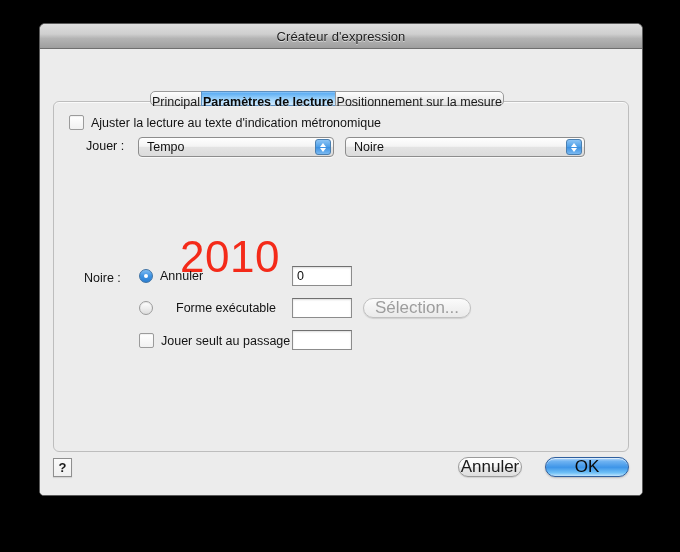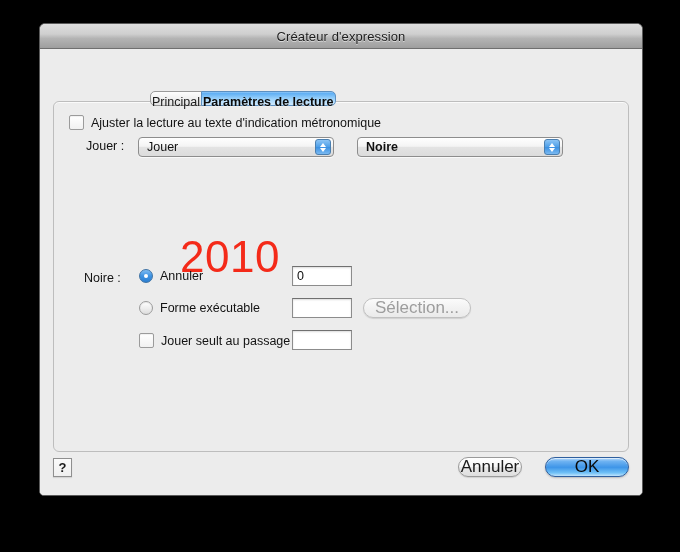--- a/index.html
+++ b/index.html
@@ -268,40 +268,41 @@
 
   <div class="titlebar">
     <div class="title-text">Créateur d'expression</div>
   </div>
 
   <div class="body-area">
 
     <div class="tabbar">
       <div class="tab">Principal</div>
       <div class="tab selected">Paramètres de lecture</div>
+      <div class="tab">Positionnement sur la mesure</div>
     </div>
 
     <div class="groupbox">
 
       <div class="row" style="left:15px; top:13px;">
         <div class="checkbox"></div>
         <div class="cb-label">Ajuster la lecture au texte d'indication métronomique</div>
       </div>
 
       <div class="row" style="left:32px; top:37px;">
         <div class="field-label">Jouer :</div>
       </div>
       <div class="popup" style="position:absolute; left:84px; top:35px; width:196px;">
-        <div class="popup-text">Jouer</div>
+        <div class="popup-text">Tempo</div>
         <div class="popup-stepper">
           <div class="arr-up"></div>
           <div class="arr-dn"></div>
         </div>
       </div>
-      <div class="popup" style="position:absolute; left:303px; top:35px; width:206px;font-weight:bold;">
+      <div class="popup" style="position:absolute; left:291px; top:35px; width:240px;">
         <div class="popup-text">Noire</div>
         <div class="popup-stepper">
           <div class="arr-up"></div>
           <div class="arr-dn"></div>
         </div>
       </div>
 
       <div class="preview">2010</div>
 
       <div class="row" style="left:30px; top:169px;">
@@ -309,21 +310,21 @@
       </div>
 
       <div class="row" style="left:85px; top:167px;">
         <div class="radio on"></div>
         <div class="cb-label">Annuler</div>
       </div>
       <div class="textinput" style="position:absolute; left:238px; top:164px; width:60px; height:20px;">
         <span>0</span>
       </div>
 
-      <div class="row" style="left:85px; top:199px;">
+      <div class="row" style="left:85px; top:199px;gap:16px;">
         <div class="radio off"></div>
         <div class="cb-label">Forme exécutable</div>
       </div>
       <div class="textinput" style="position:absolute; left:238px; top:196px; width:60px; height:20px;">
         <span></span>
       </div>
       <div class="pushbtn disabled" style="position:absolute; left:309px; top:196px; width:108px;">Sélection...</div>
 
       <div class="row" style="left:85px; top:231px;">
         <div class="checkbox"></div>

